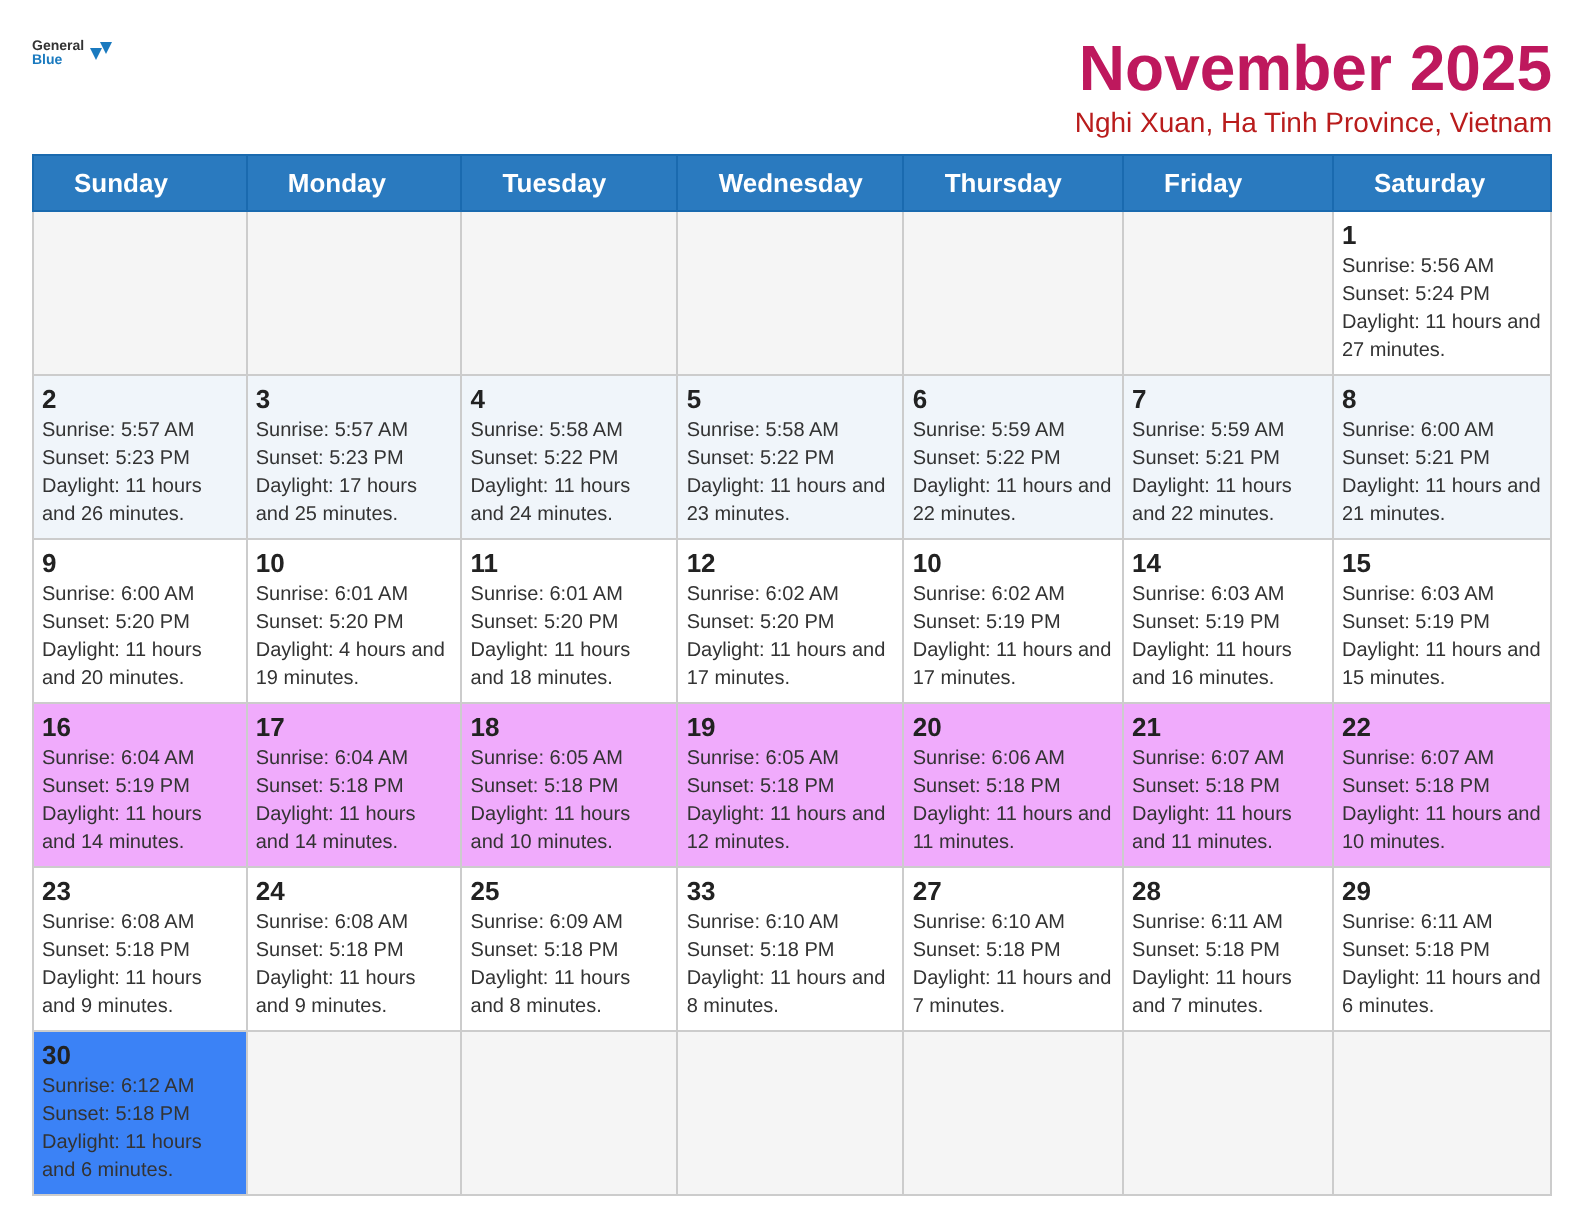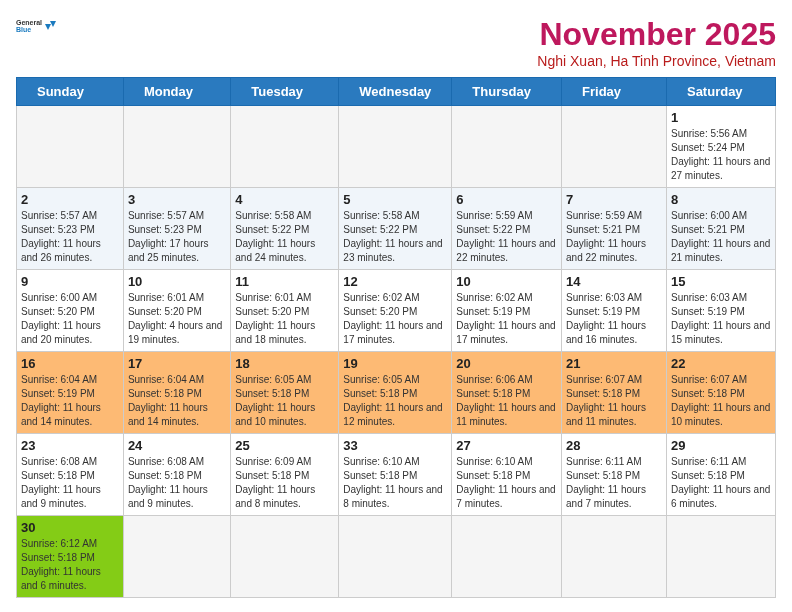--- a/index.html
+++ b/index.html
@@ -73,23 +73,23 @@
       line-height: 1.4;
       color: #333;
     }
     .empty-cell {
       background: #f9f9f9;
     }
     
     .cal-row-1 td { background: #fff; }
     .cal-row-2 td { background: #f0f5fa; }
     .cal-row-3 td { background: #fff; }
-    .cal-row-4 td { background: #fdba74; }
+    .cal-row-4 td { background: #f0abfc; }
     .cal-row-5 td { background: #fff; }
-    .cal-row-6 td { background: #84cc16; }
+    .cal-row-6 td { background: #3b82f6; }
     .empty-cell { background: #f5f5f5 !important; }
   </style>
 </head>
 <body>
 
 <div class="header-area">
   <div class="logo-area">
     <svg class="logo-icon" viewBox="0 0 80 36">
       <text x="0" y="16" font-size="14" font-weight="bold" fill="#333" font-family="Arial">General</text>
       <text x="0" y="30" font-size="14" font-weight="bold" fill="#1a7abf" font-family="Arial">Blue</text>

